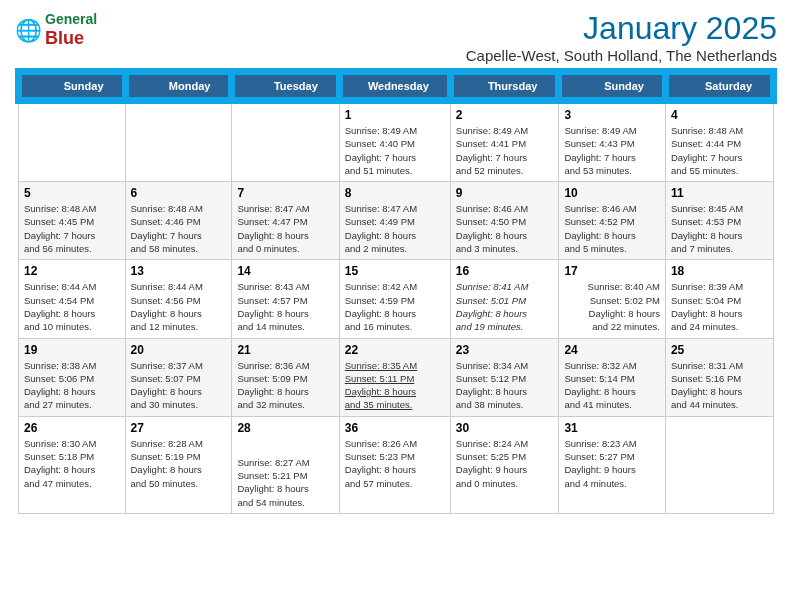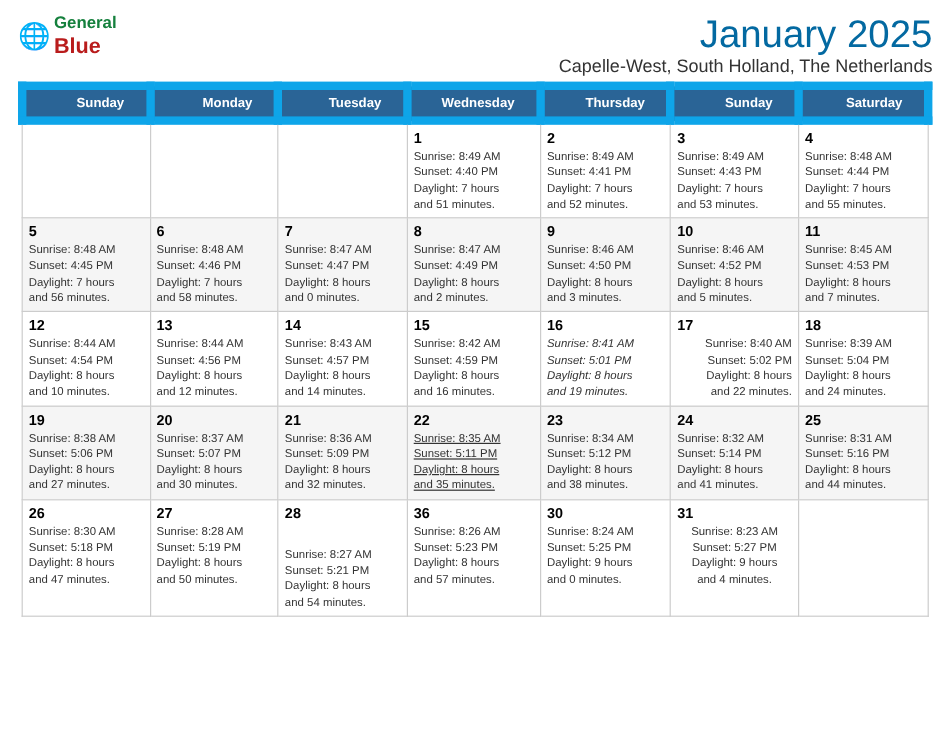--- a/index.html
+++ b/index.html
@@ -331,21 +331,21 @@
           </td>
           <td>
             <span class="day-num">30</span>
             <div class="day-info" style="white-space: pre-line;">Sunrise: 8:24 AM
 Sunset: 5:25 PM
 Daylight: 9 hours
 and 0 minutes.</div>
           </td>
           <td>
             <span class="day-num">31</span>
-            <div class="day-info" style="white-space: pre-line; text-align: center;">Sunrise: 8:23 AM
+            <div class="day-info" style="white-space: pre-line;">Sunrise: 8:23 AM
 Sunset: 5:27 PM
 Daylight: 9 hours
 and 4 minutes.</div>
           </td>
           <td class="empty-cell"></td>
         </tr>
       </tbody>
   </table>
 </div>
 

